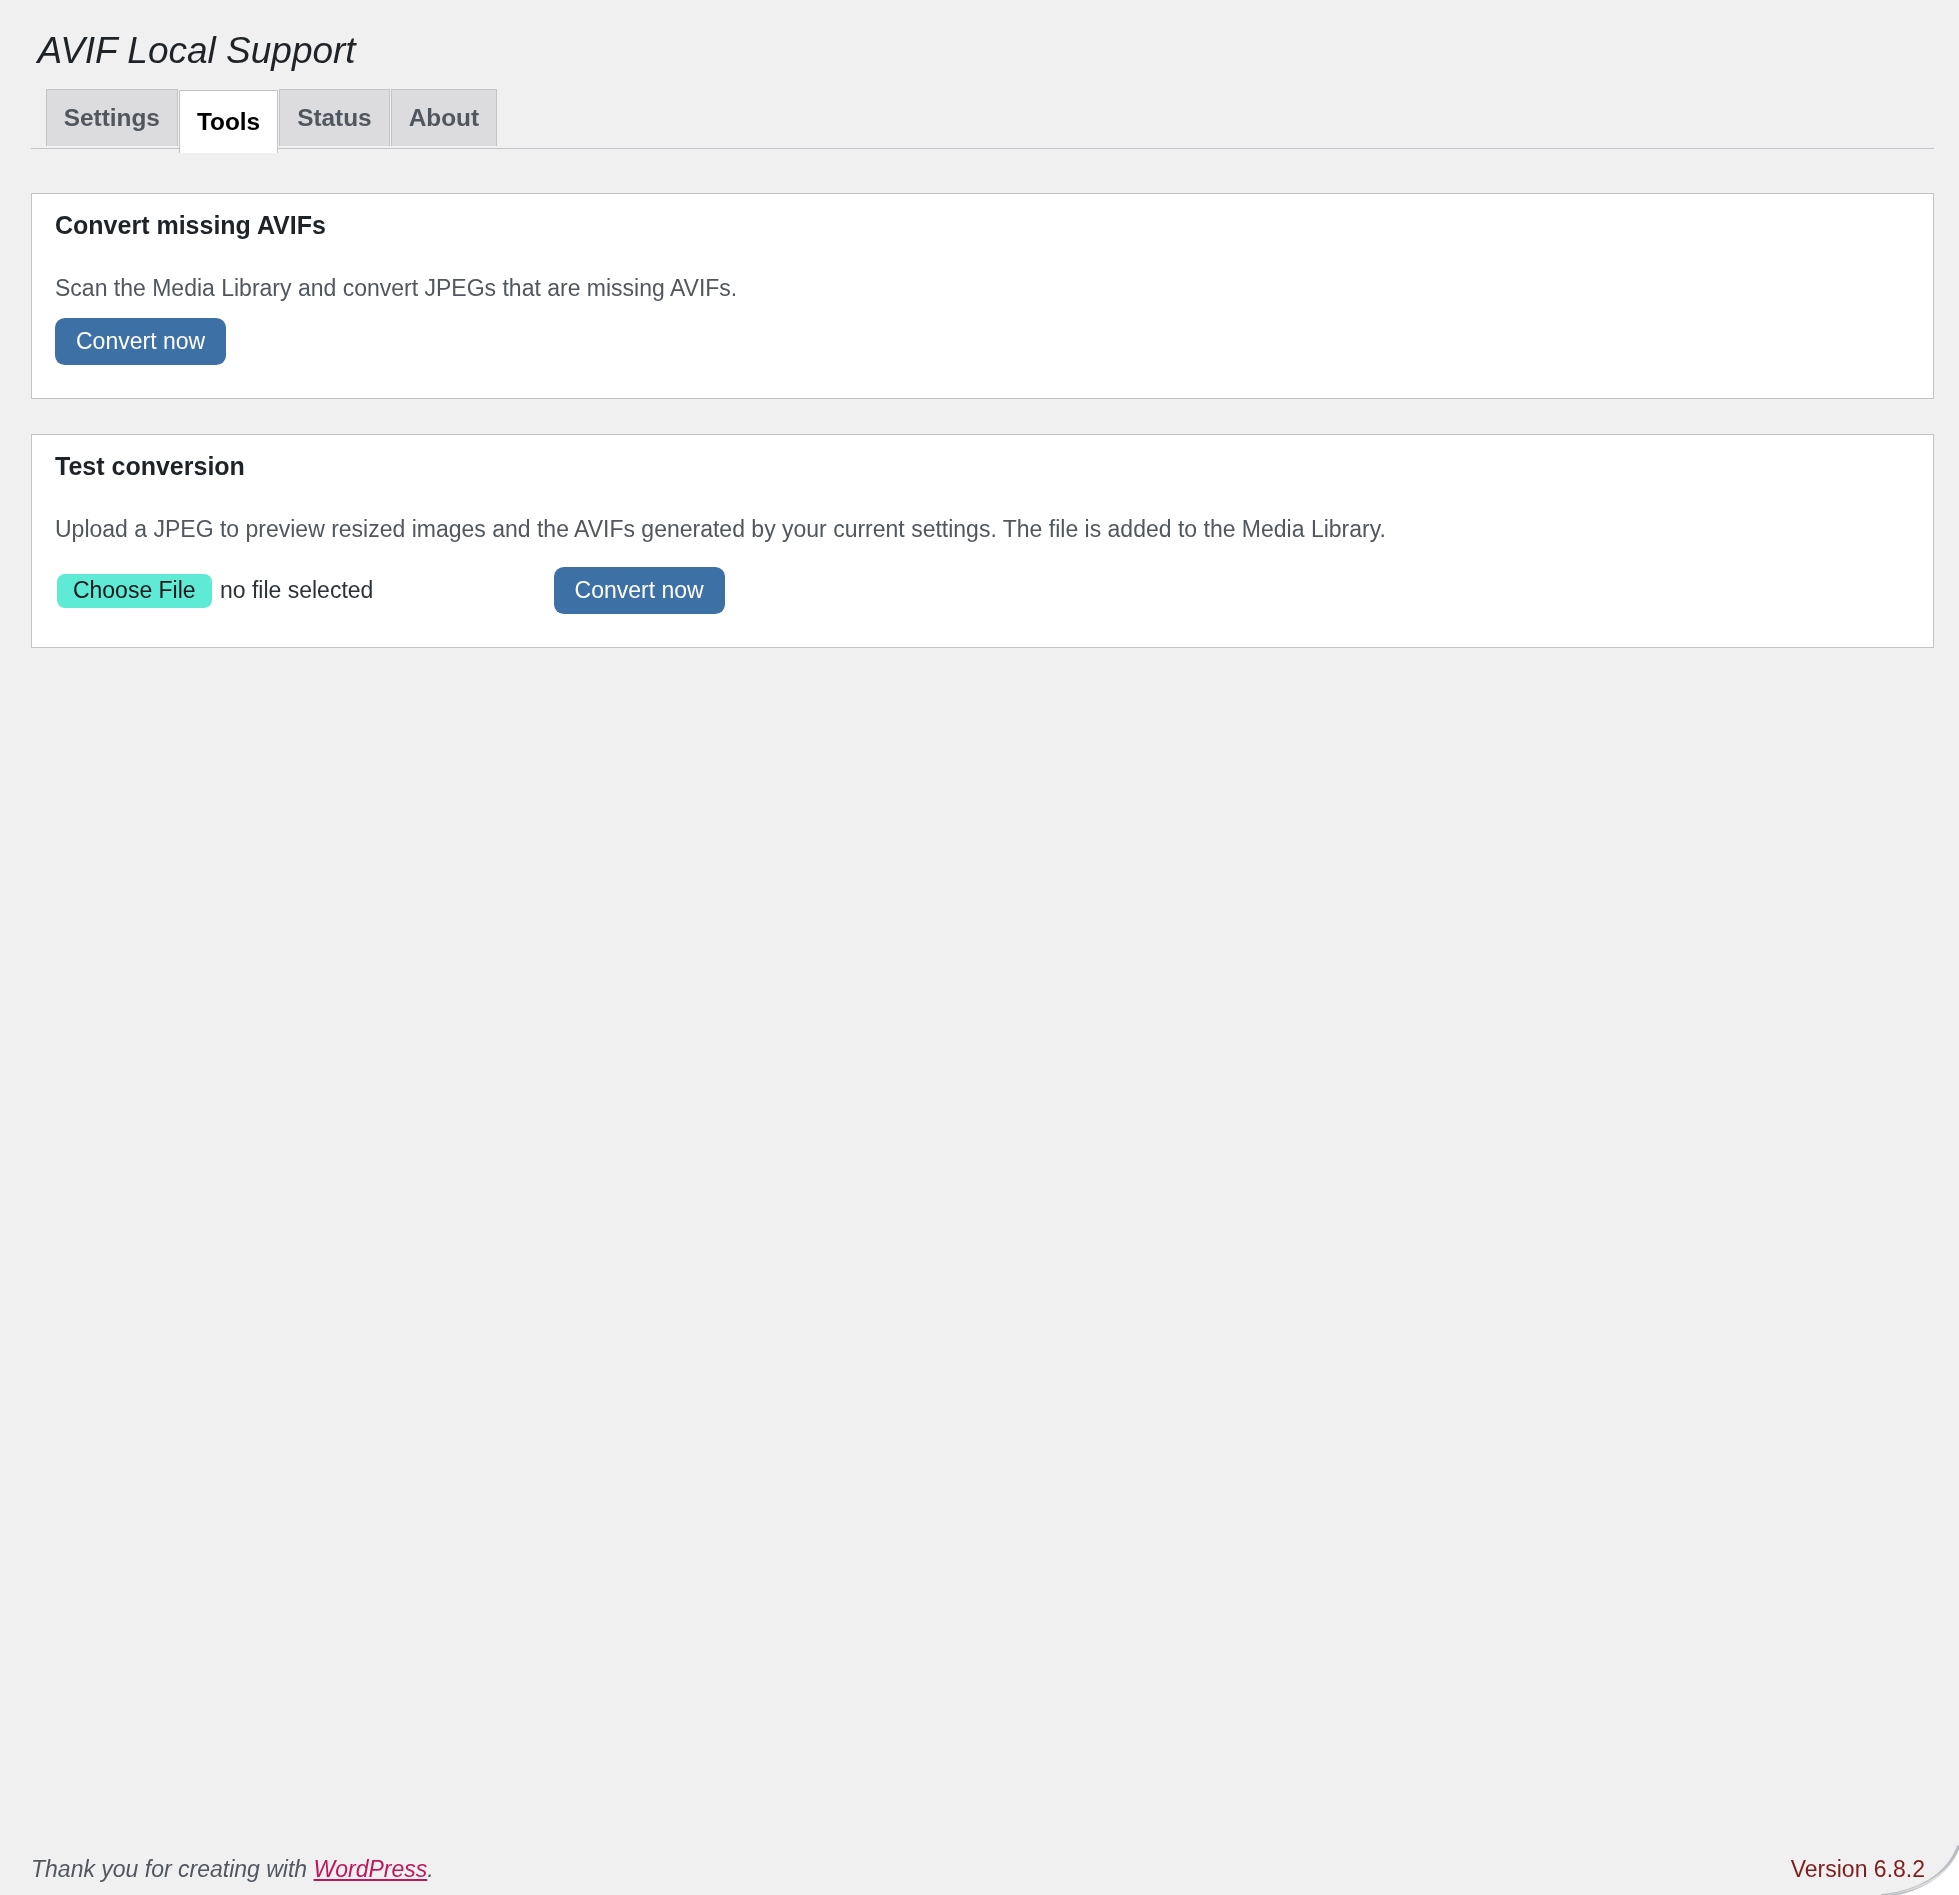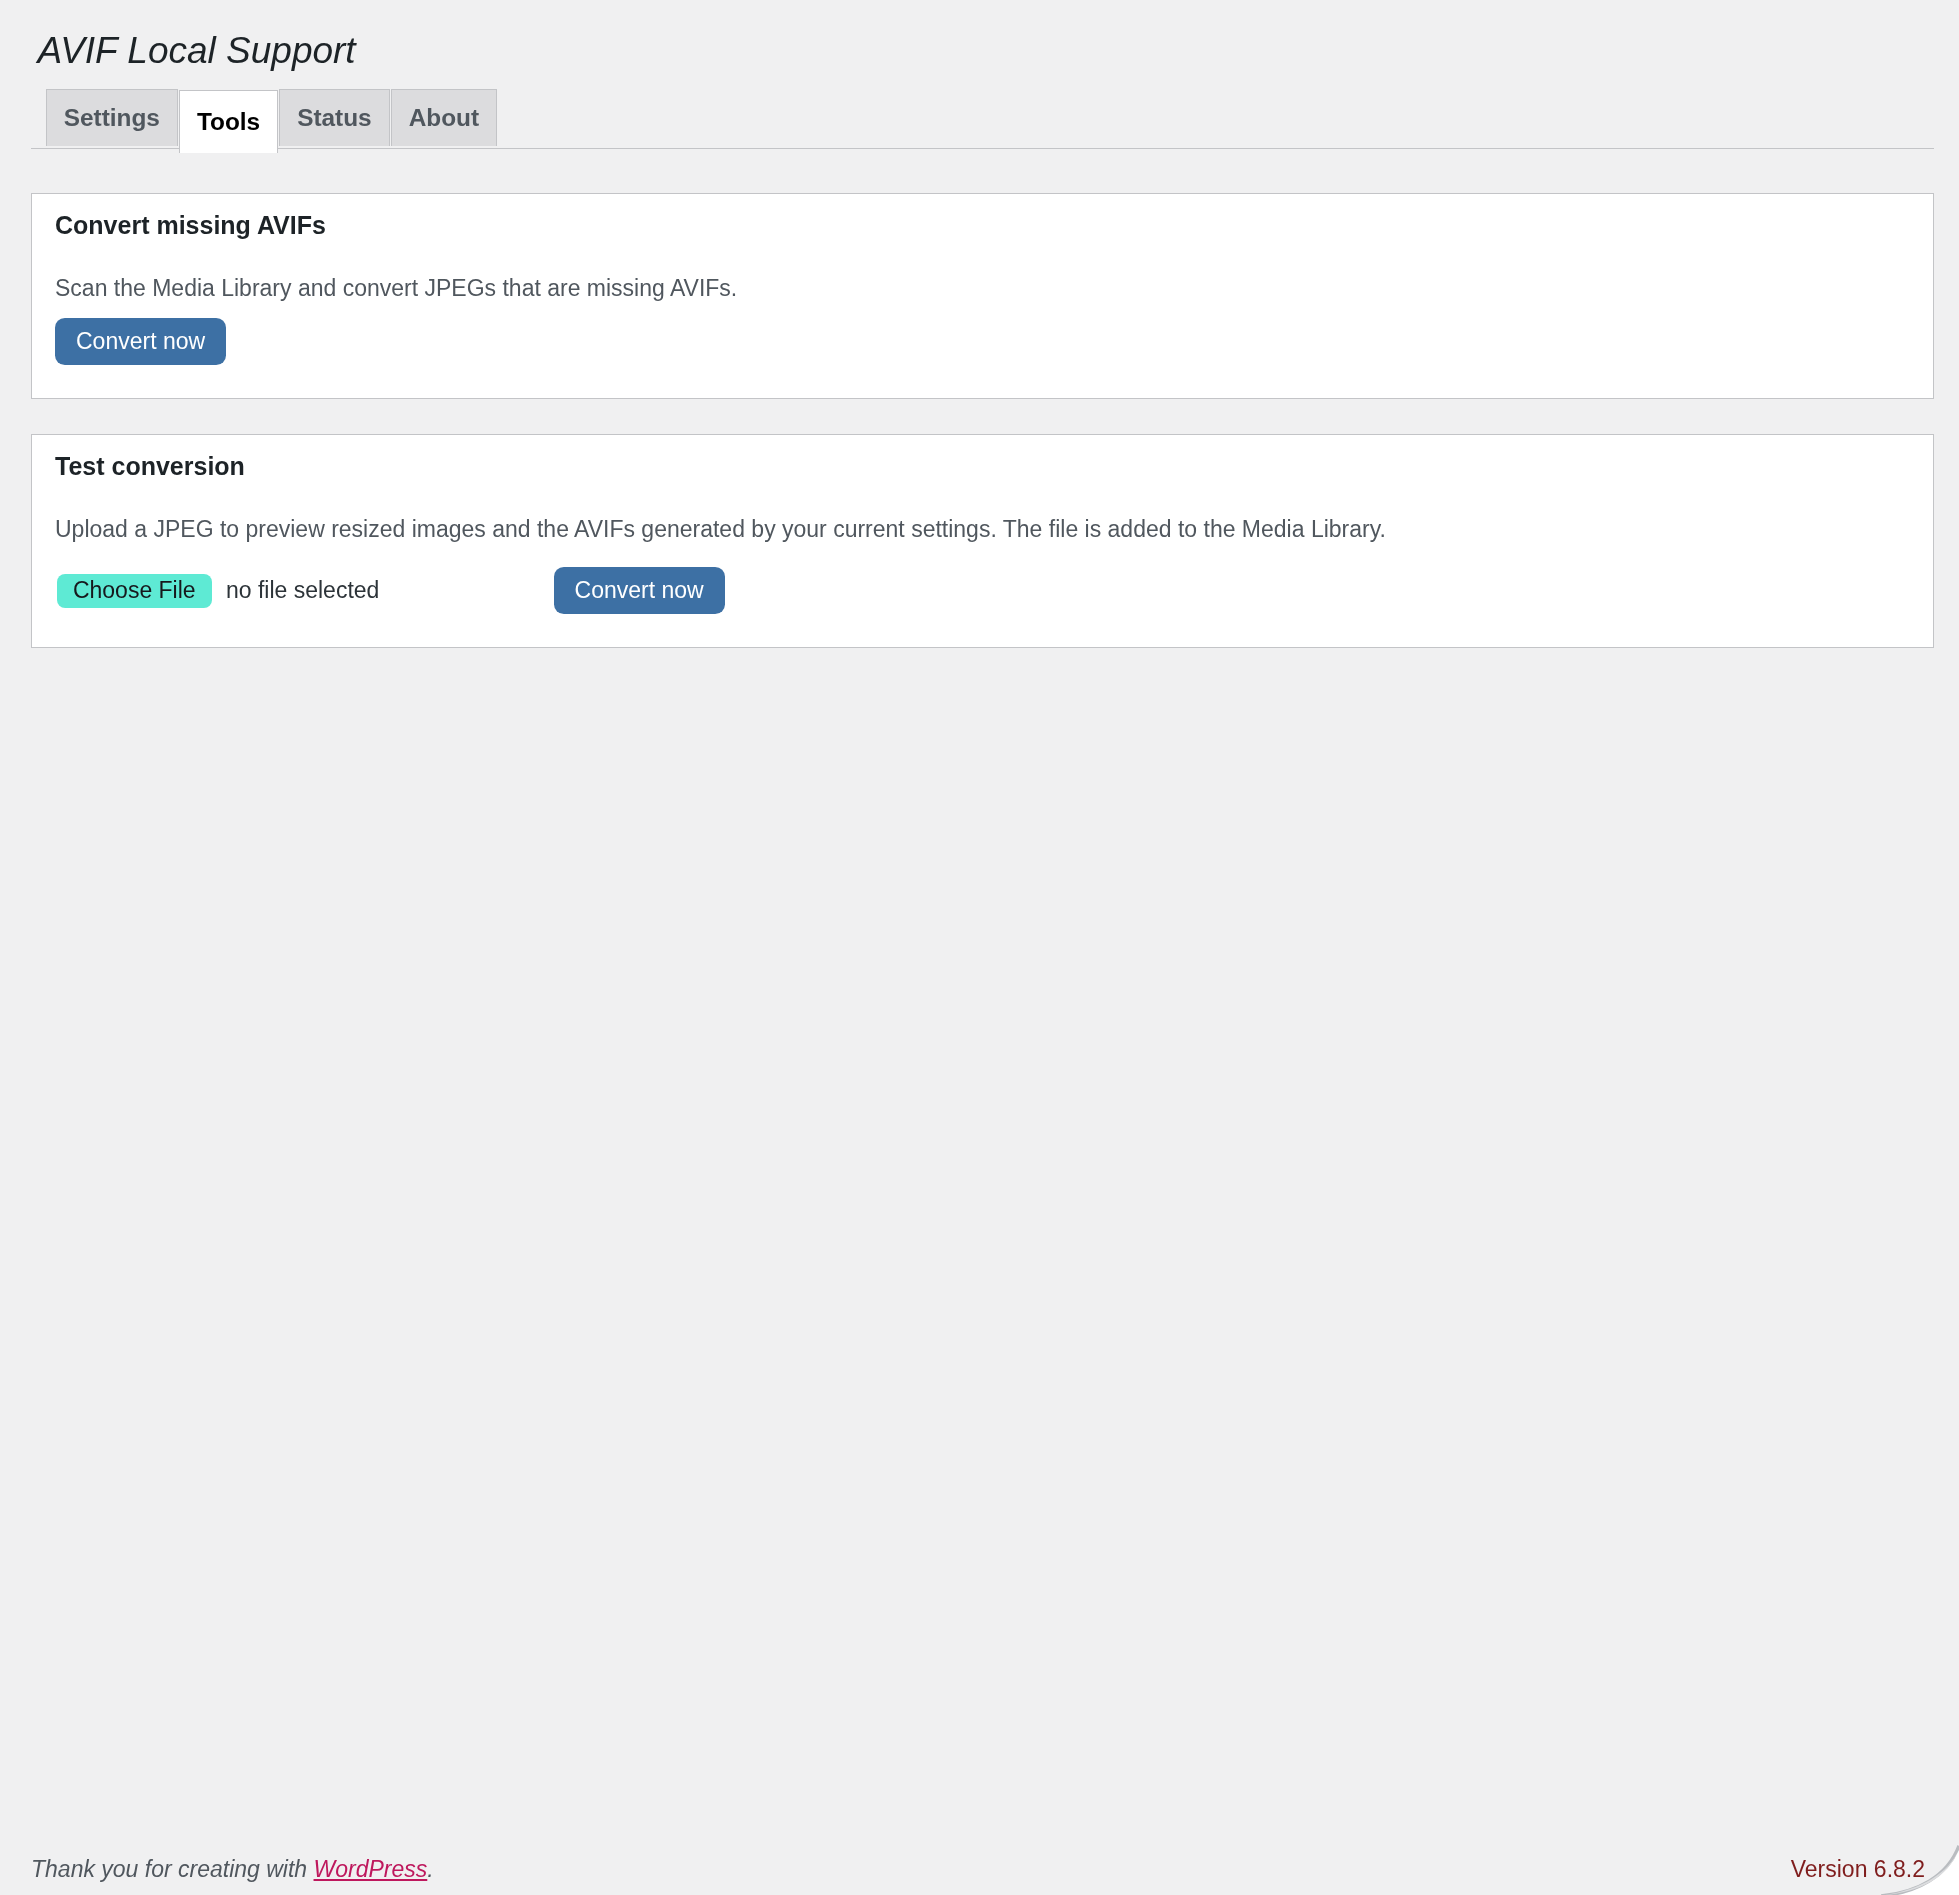--- a/index.html
+++ b/index.html
@@ -118,21 +118,21 @@
     padding: 0 16.3px;
     background: #5eead4;
     border: none;
     border-radius: 8.1px;
     font-size: 23px;
     color: #16181c;
     font-family: "Liberation Sans", "DejaVu Sans", sans-serif;
     cursor: pointer;
   }
   .file-status {
-    margin-left: 14px;
+    margin-left: 8px;
     font-size: 23px;
     color: #2c3338;
   }
   
   .footer {
     position: absolute;
     left: 31px;
     right: 34px;
     bottom: 13px;
     display: flex;

